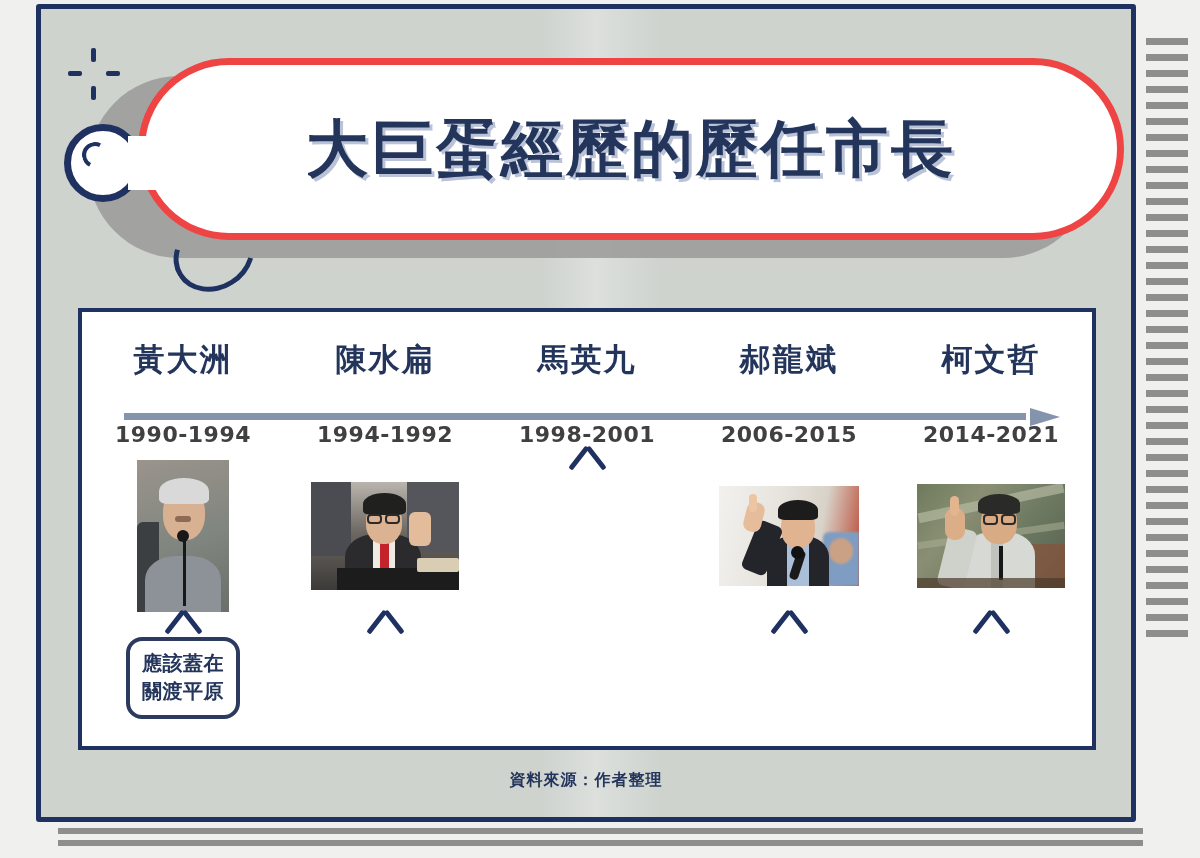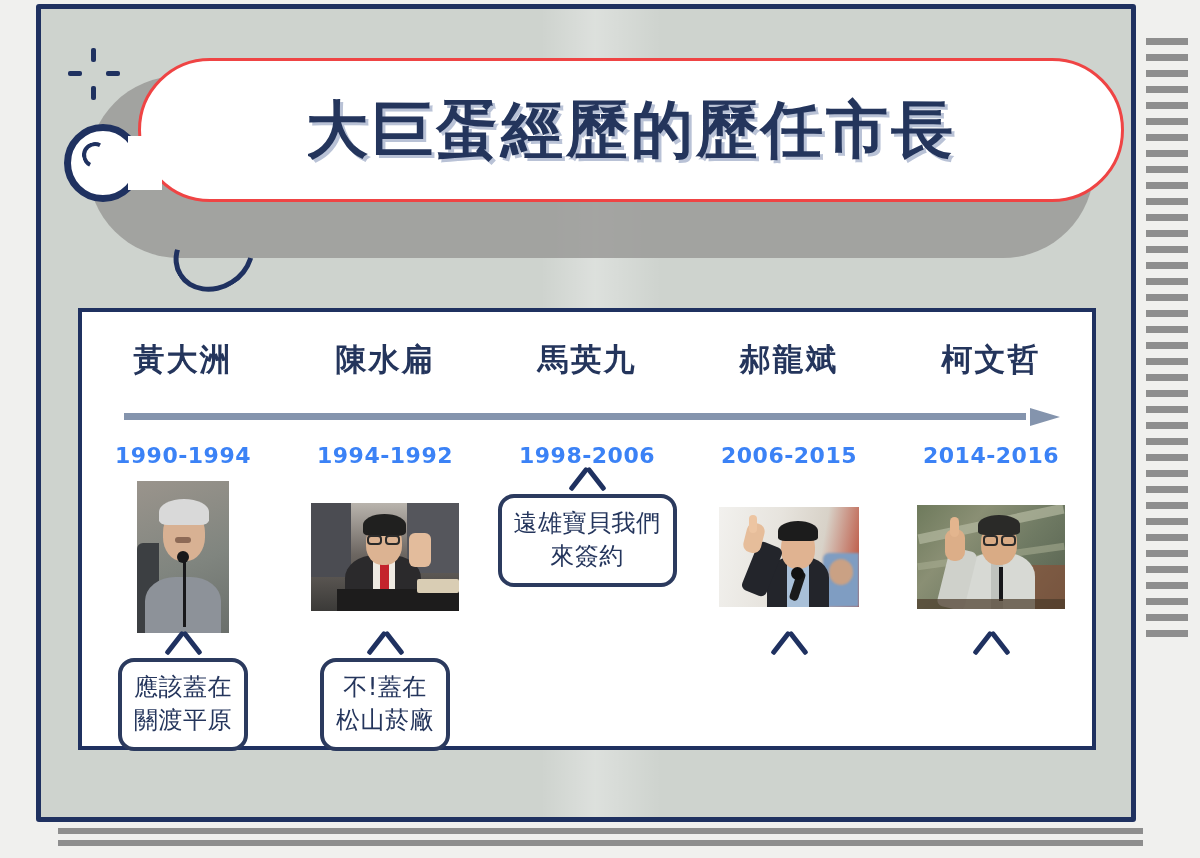--- a/index.html
+++ b/index.html
@@ -87,23 +87,23 @@
     position: absolute;
     left: 24px; top: 18px;
     width: 1006px; height: 182px;
     background: #9a9a98;
     border-radius: 92px;
     opacity: .85;
   }
   .title-bubble {
     position: absolute;
     left: 74px; top: 0;
-    width: 986px; height: 144px;
+    width: 986px; height: 182px;
     background: #ffffff;
-    border: 3px solid #ef4444;
+    border: 7px solid #ef4444;
     border-radius: 92px;
     display: flex;
     align-items: center;
     justify-content: center;
   }
   
   .title-lobe {
     position: absolute;
     left: 0px; top: 66px;
     width: 78px; height: 78px;
@@ -191,24 +191,24 @@
   .timeline-head {
     position: absolute;
     right: 0; top: 0;
     width: 0; height: 0;
     border-top: 9px solid transparent;
     border-bottom: 9px solid transparent;
     border-left: 30px solid #8494ad;
   }
 
   .mayor-term {
-    margin-top: 68px;
+    margin-top: 47px;
     font-size: 22px;
     font-weight: 600;
-    color: #3b82f6;
+    color: #404040;
     letter-spacing: .5px;
     white-space: nowrap;
   }
 
   
   .photo-slot {
     margin-top: 14px;
     height: 150px;
     display: flex;
     align-items: center;
@@ -239,24 +239,24 @@
 
   
   .quote {
     position: relative;
     background: #ffffff;
     border: 4px solid #2b3a5e;
     border-radius: 16px;
     padding: 9px 12px 10px;
     min-width: 110px;
     text-align: center;
-    font-size: 24px;
+    font-size: 20px;
     line-height: 1.38;
     color: #24355c;
-    font-weight: 400;
+    font-weight: 700;
     letter-spacing: .5px;
     white-space: pre-line;
     z-index: 2;
   }
 
   
   .source {
     position: absolute;
     left: 0; top: 770px;
     width: 1172px;
@@ -391,32 +391,28 @@
     <div class="glasses" style="left:74px;top:32px;width:15px;height:10px"></div>
     <div class="arm" style="left:98px;top:30px;width:22px;height:34px;background:#e3bc9c"></div>
     <div style="position:absolute;left:26px;top:86px;width:122px;height:22px;background:#1d1c1c"></div>
     <div style="position:absolute;left:106px;top:76px;width:42px;height:14px;background:#d9cdb4;border-radius:2px"></div>
   </div>
           </div>
           <div class="tail">
             <i class="l"></i>
             <i class="r"></i>
           </div>
-          <div class="quote">不!蓋在
-松山菸廠</div>
         </div>
         <div class="col">
           <div class="mayor-name">馬英九</div>
-          <div class="mayor-term">1998-2006</div>
+          <div class="mayor-term">1998-2001</div>
           <div class="tail">
             <i class="l"></i>
             <i class="r"></i>
           </div>
-          <div class="quote">遠雄寶貝我們
-來簽約</div>
         </div>
         <div class="col">
           <div class="mayor-name">郝龍斌</div>
           <div class="mayor-term">2006-2015</div>
           <div class="photo-slot">
             <div class="photo" aria-label="郝龍斌 pointing upward with a microphone" style="width: 140px; height: 100px;">
     <div class="pbg" style="background:linear-gradient(100deg,#f2f1ee 0%,#e7e4de 40%,#d8d2c8 70%,#b9442f 100%)"></div>
     <div style="position:absolute;left:104px;top:46px;width:36px;height:54px;background:#7f9dc2;border-radius:6px 0 0 0;filter:blur(1px)"></div>
     <div style="position:absolute;left:110px;top:52px;width:24px;height:26px;background:#caa184;border-radius:50%;filter:blur(1px)"></div>
     <div class="body" style="left:48px;top:50px;width:62px;height:52px;background:#23252b"></div>
@@ -430,21 +426,21 @@
     <div style="position:absolute;left:72px;top:60px;width:13px;height:13px;background:#111;border-radius:50%"></div>
   </div>
           </div>
           <div class="tail">
             <i class="l"></i>
             <i class="r"></i>
           </div>
         </div>
         <div class="col">
           <div class="mayor-name">柯文哲</div>
-          <div class="mayor-term">2014-2016</div>
+          <div class="mayor-term">2014-2021</div>
           <div class="photo-slot">
             <div class="photo" aria-label="柯文哲 raising an index finger" style="width: 148px; height: 104px;">
     <div class="pbg" style="background:linear-gradient(130deg,#6e7a5c 0%,#8a8f74 30%,#6f7a63 60%,#55604f 100%)"></div>
     <div style="position:absolute;left:0;top:14px;width:148px;height:10px;background:#b9bda4;transform:rotate(-12deg);opacity:.65"></div>
     <div style="position:absolute;left:0;top:48px;width:148px;height:7px;background:#a9ae94;transform:rotate(-8deg);opacity:.55"></div>
     <div style="position:absolute;left:98px;top:60px;width:50px;height:44px;background:#8d4c33;opacity:.6"></div>
     <div class="body" style="left:46px;top:48px;width:72px;height:58px;background:#d7d9d4"></div>
     <div style="position:absolute;left:74px;top:48px;width:12px;height:56px;background:#bfc2bd"></div>
     <div class="head" style="left:64px;top:16px;width:36px;height:44px;background:#d9ab85"></div>
     <div class="hair" style="left:61px;top:10px;width:42px;height:20px;background:#2a2a28"></div>
@@ -458,13 +454,14 @@
   </div>
           </div>
           <div class="tail">
             <i class="l"></i>
             <i class="r"></i>
           </div>
         </div>
       </div>
   </div>
 
+  <div class="source">資料來源：作者整理</div>
 </div>
 
 </body></html>

